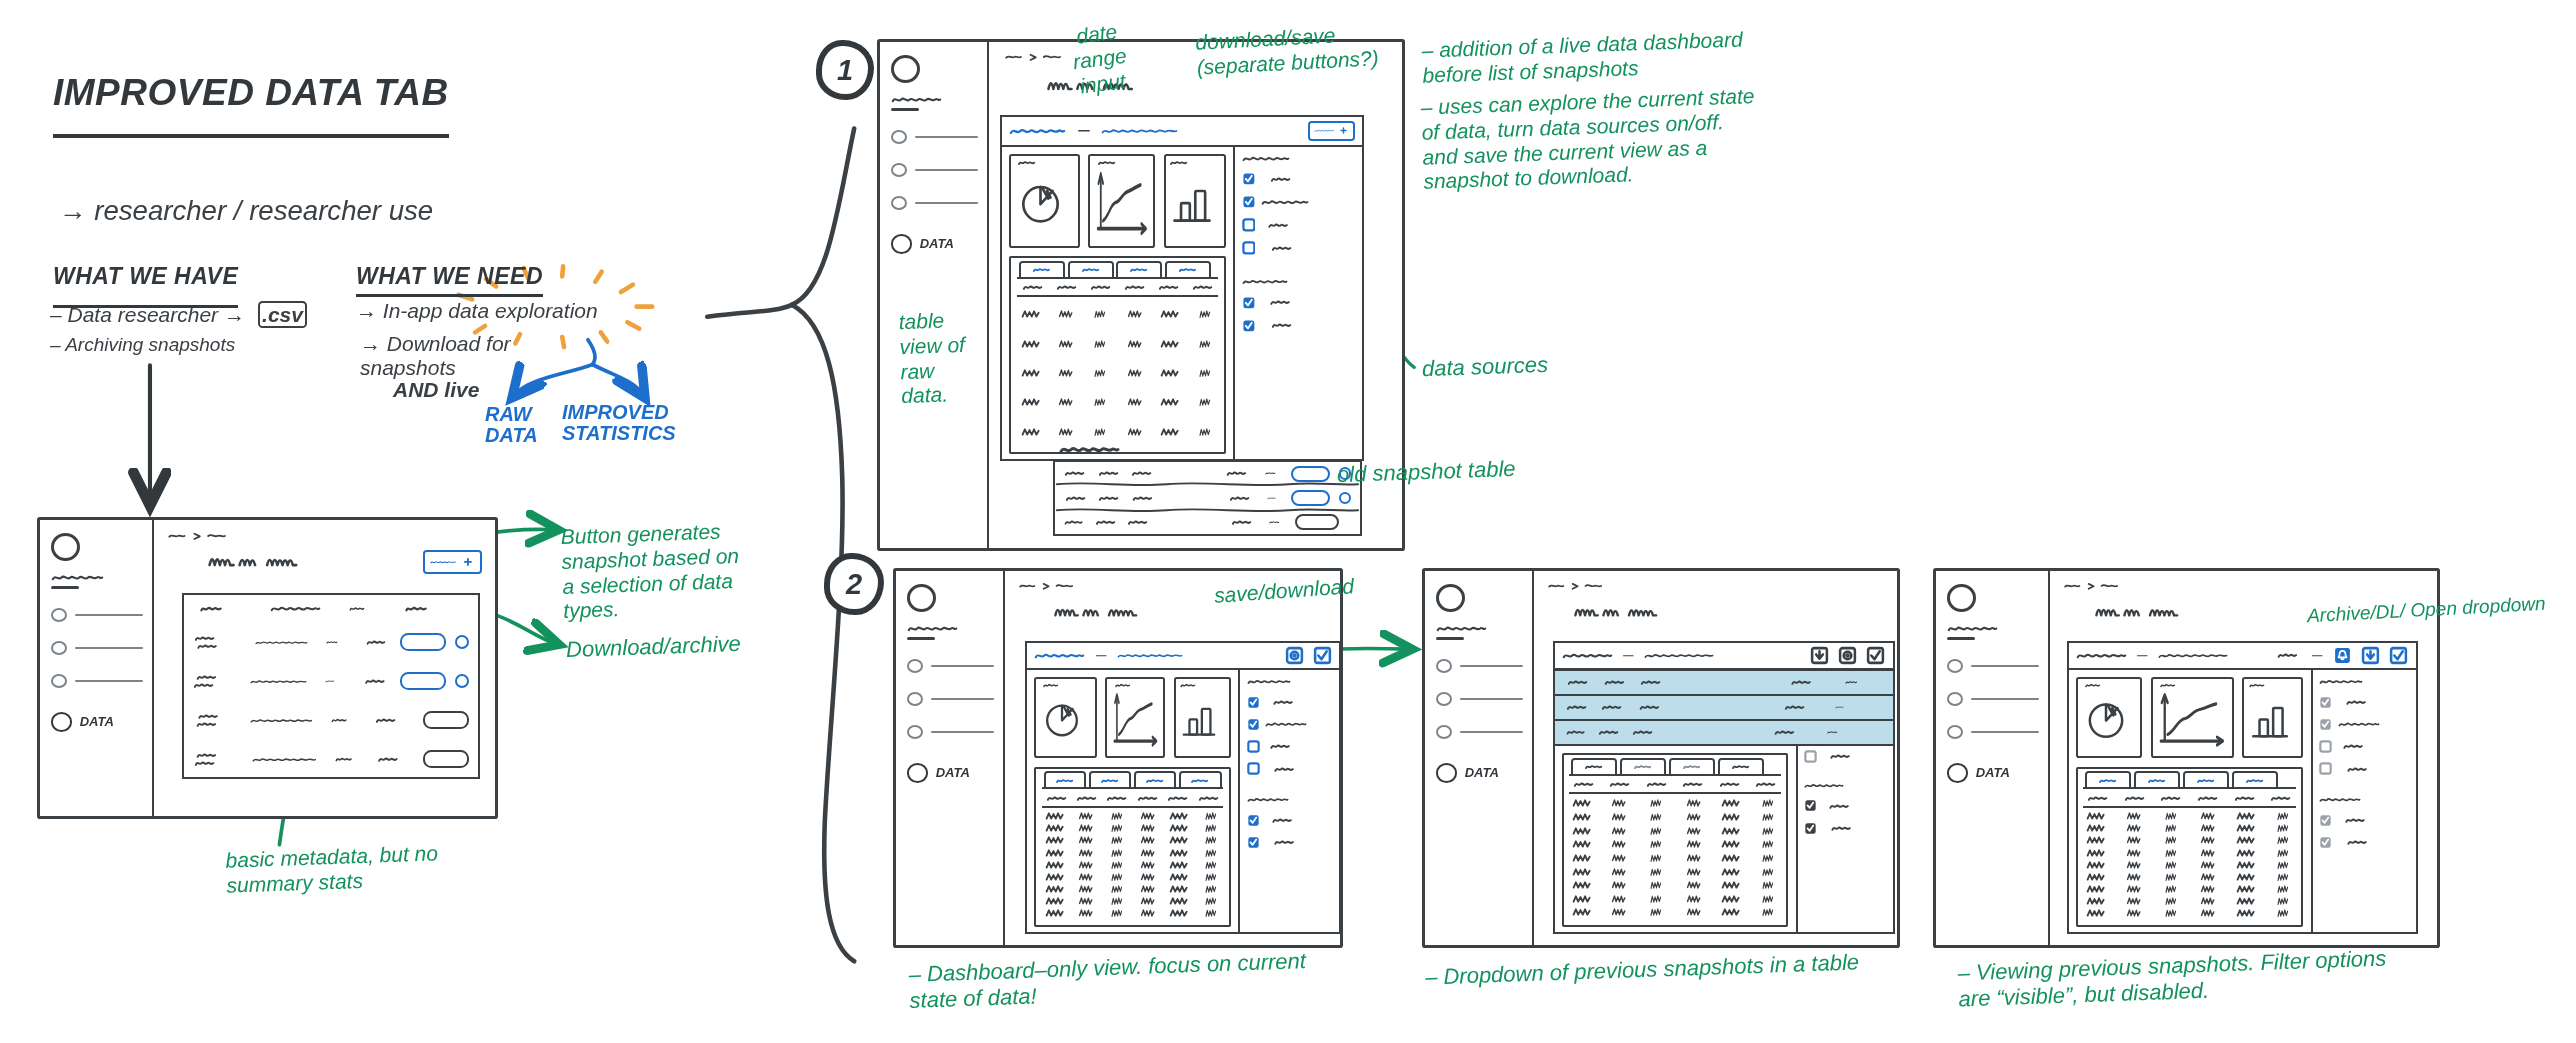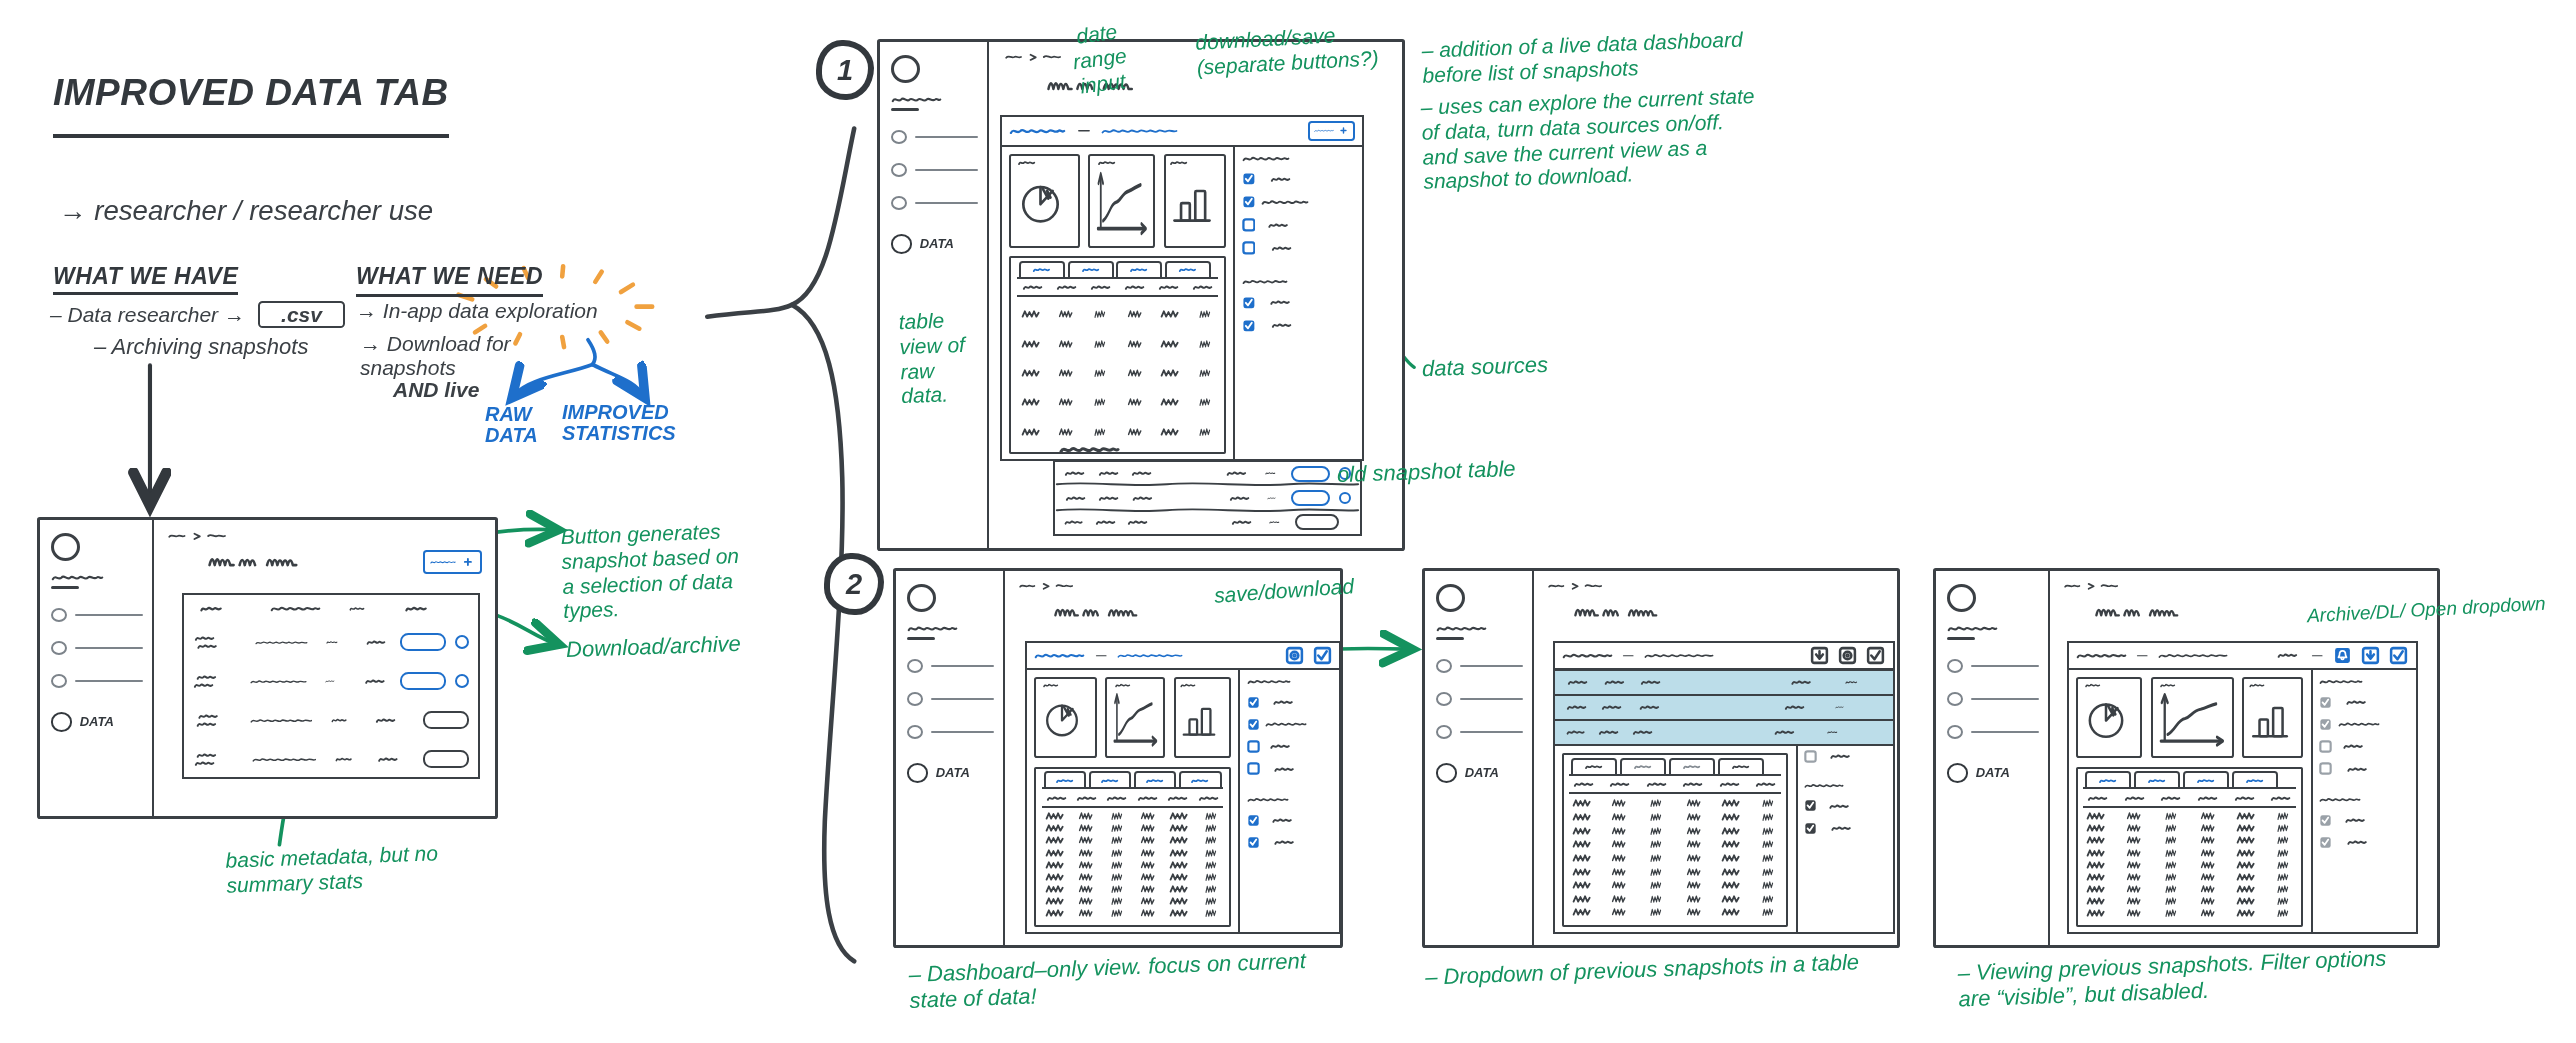--- a/index.html
+++ b/index.html
@@ -173,26 +173,26 @@
   <path d="M1420,492 C1438,501 1440,520 1436,532 C1433,541 1442,544 1448,545 C1441,547 1432,551 1435,561 C1439,574 1434,584 1419,592" stroke="#14925e" stroke-width="4" fill="none" stroke-linecap="round"></path>
 
   <path d="M1391,658 L1391,688" stroke="#14925e" stroke-width="4" fill="none" stroke-linecap="round" marker-end="url(#mG)"></path>
   <rect x="1400" y="695" width="29" height="28" rx="5" stroke="#14925e" stroke-width="3.6" fill="none"></rect>
   <path d="M1429,708 C1462,706 1498,706 1534,707" stroke="#14925e" stroke-width="4" fill="none" stroke-linecap="round" marker-end="url(#mG)"></path>
 </svg>
 
 <div class="mk" style="left:53px;top:72px;font-size:37px;border-bottom:4.6px solid #33383d;padding-bottom:20px;">IMPROVED DATA TAB</div>
 <div class="hw" style="left:59px;top:195px;font-size:27.6px;">→  researcher / researcher use</div>
 
-<div class="mk" style="left:53px;top:263px;font-size:23px;border-bottom:3.7px solid #33383d;padding-bottom:2px;">WHAT WE HAVE</div>
+<div class="mk" style="left:53px;top:263px;font-size:23px;border-bottom:3.7px solid #33383d;padding-bottom:15px;">WHAT WE HAVE</div>
 <div class="hw" style="left:50px;top:303px;font-size:21px;">
   <span>– Data researcher  →</span>
-  <span style="border:2.8px solid #3b4045;border-radius:4.6px;padding:0 21px;margin-left:7.3px;font-weight:700;">.csv</span>
+  <span style="border:2.8px solid #3b4045;border-radius:4.6px;padding:0 2px;margin-left:7.3px;font-weight:700;">.csv</span>
 </div>
-<div class="hw" style="left:50px;top:334px;font-size:22px;margin-left:44px;">– Archiving snapshots</div>
+<div class="hw" style="left:50px;top:334px;font-size:19px;">– Archiving snapshots</div>
 
 <div class="mk" style="left:356px;top:263px;font-size:23px;border-bottom:3.7px solid #33383d;padding-bottom:3.7px;">WHAT WE NEED</div>
 <div class="hw" style="left:356px;top:299px;font-size:21px;">
   <span>→ In-app data </span><span>exploration</span>
 </div>
 <div class="hw pre" style="left:360px;top:332px;font-size:21px;">→ Download for
 snapshots</div>
 <div class="hw" style="left:393px;top:378px;font-size:21px;font-weight:700;">AND live</div>
 
 <div class="bl pre" style="left:485px;top:404px;font-size:20px;">RAW

